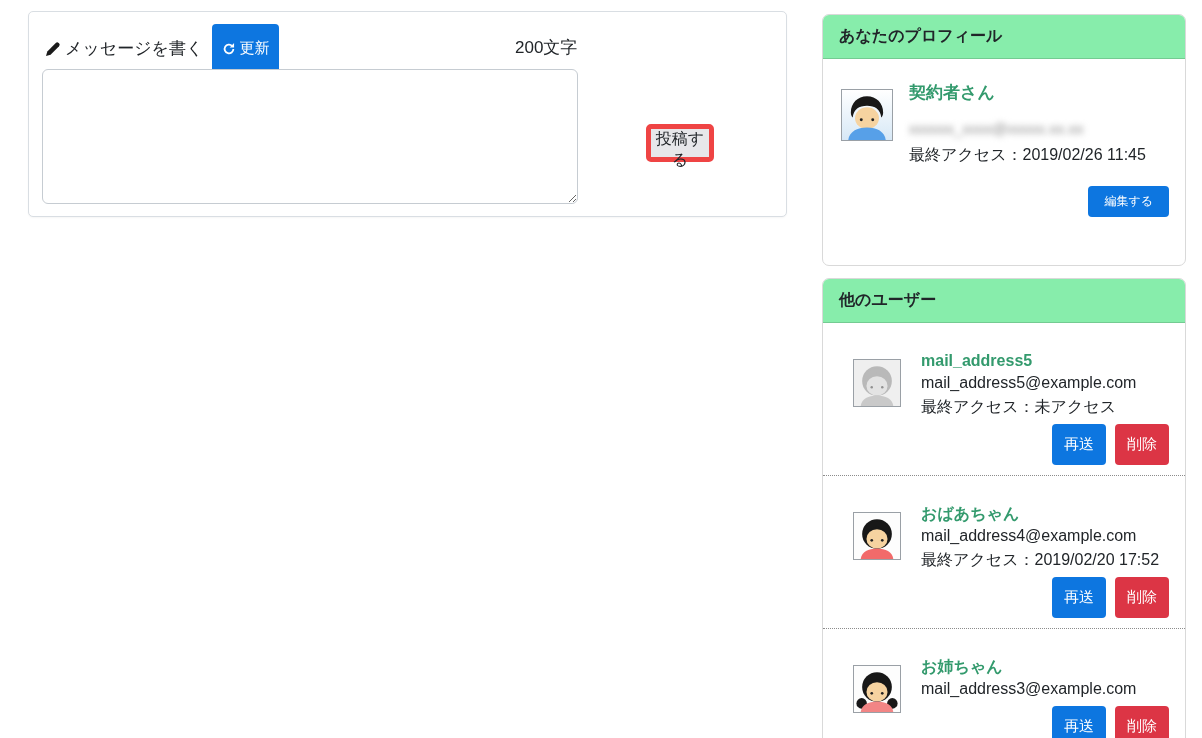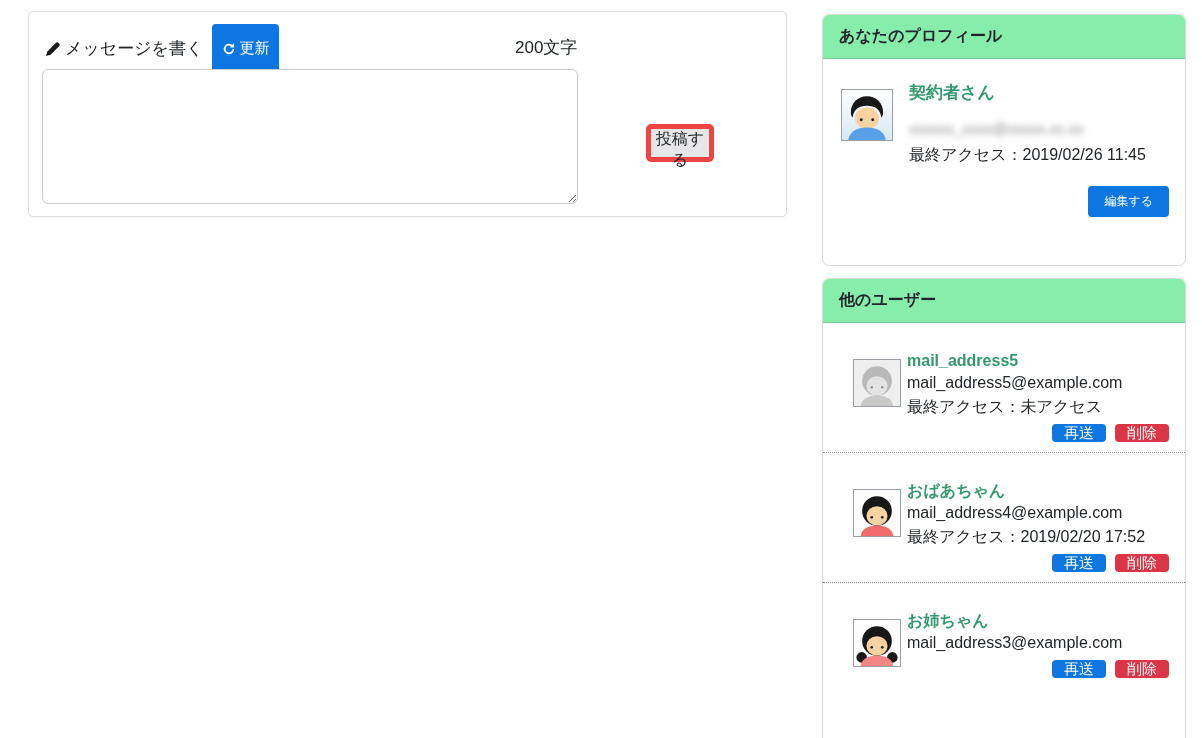--- a/index.html
+++ b/index.html
@@ -47,26 +47,26 @@
   .masked-email { position:absolute; left:86px; top:61px; font-size:15px; color:#8d8d8d;
                   filter:blur(3px); user-select:none; }
   .profile-access { position:absolute; left:86px; top:86px; font-size:16px; color:#212529; }
   .edit-btn { position:absolute; right:16px; top:127px; padding:7px 16px; font-size:12px; }
 
   
   .user-row { padding:28px 16px 10px 30px; }
   .user-row.divided { border-bottom:1px dotted #8c8c8c; }
   .user-row-inner { display:flex; }
   .user-avatar { width:48px; height:48px; margin-top:8px; }
-  .user-info { margin-left:6px; flex:1; min-width:0; }
+  .user-info { margin-left:20px; flex:1; min-width:0; }
   .user-name { font-size:16px; font-weight:bold; color:#339a6d; line-height:20px; }
   .user-email { font-size:16px; color:#212529; line-height:24px; }
   .user-access { font-size:16px; color:#212529; line-height:24px; }
   .user-btn-row { display:flex; justify-content:flex-end; gap:9px; margin-top:5px; }
-  .user-btn-row .btn { padding:5px 12px; font-size:15px; height:18px; }
+  .user-btn-row .btn { padding:5px 12px; font-size:15px; height:41px; }
 </style>
 </head>
 <body>
 
 <div class="compose-card">
   <div class="compose-header">
     <svg class="pencil-icon" viewBox="0 0 16 16">
       <path fill="#1a1a1a" d="M0 16l1.4-4.9L10.4 2.1a2.2 2.2 0 0 1 3.1 0l.4.4a2.2 2.2 0 0 1 0 3.1L4.9 14.6 0 16z"></path>
     </svg>
     <span class="compose-title">メッセージを書く</span>

